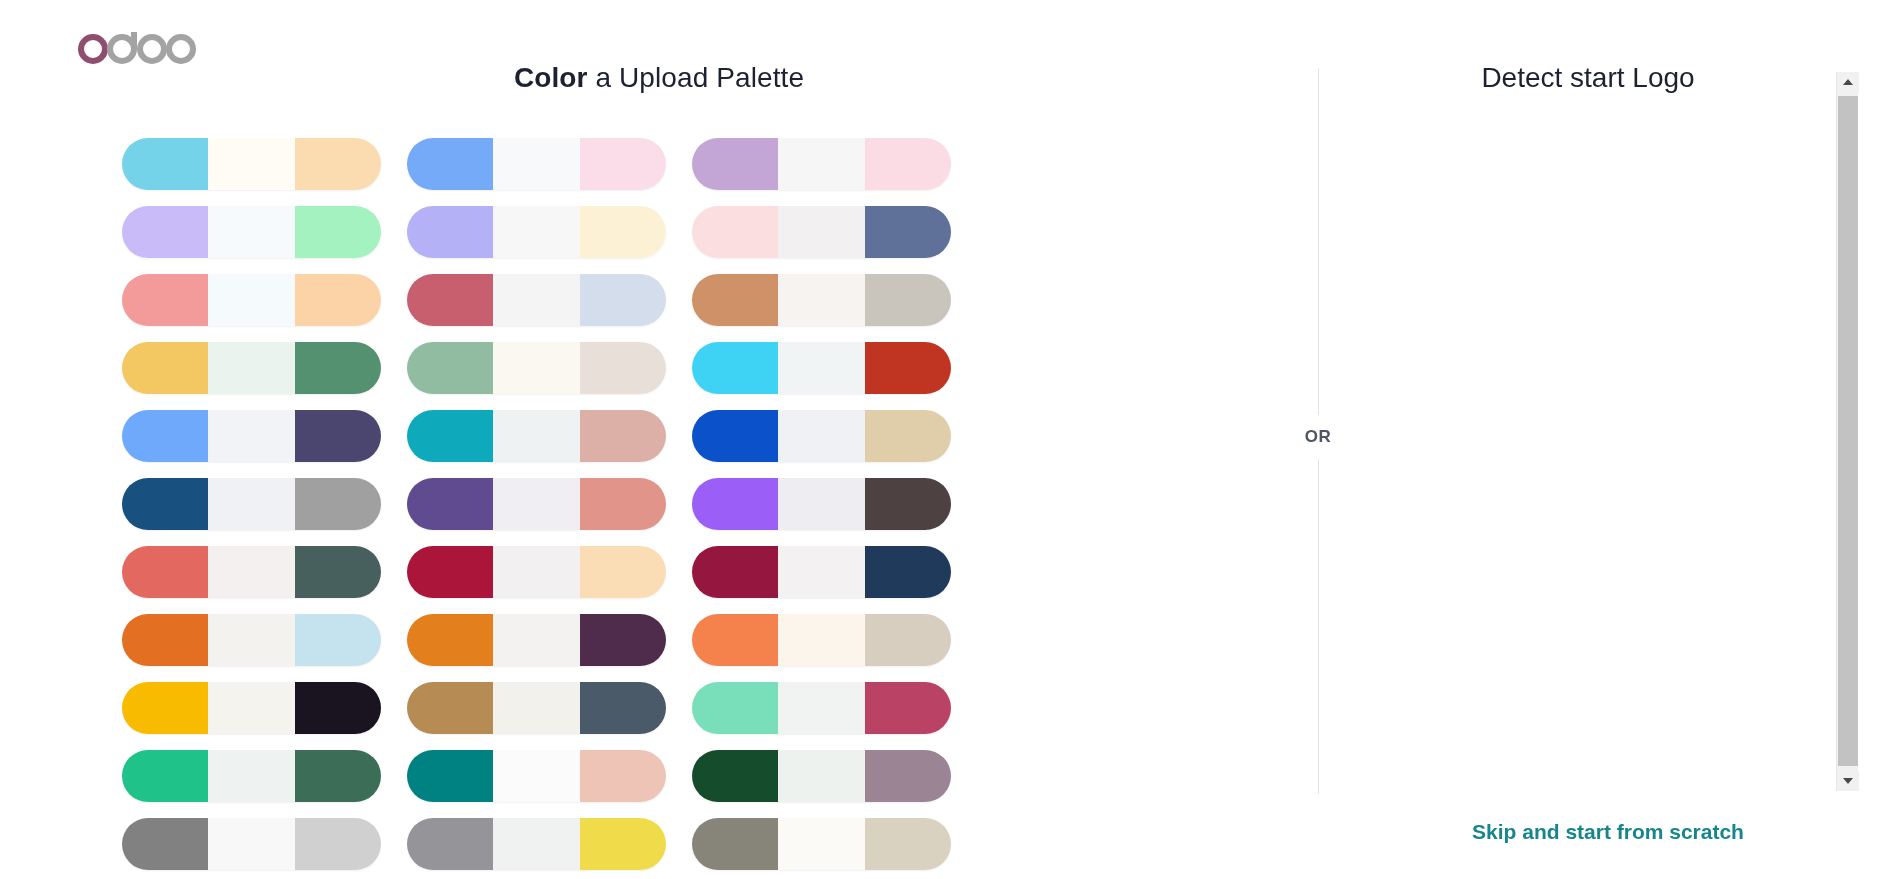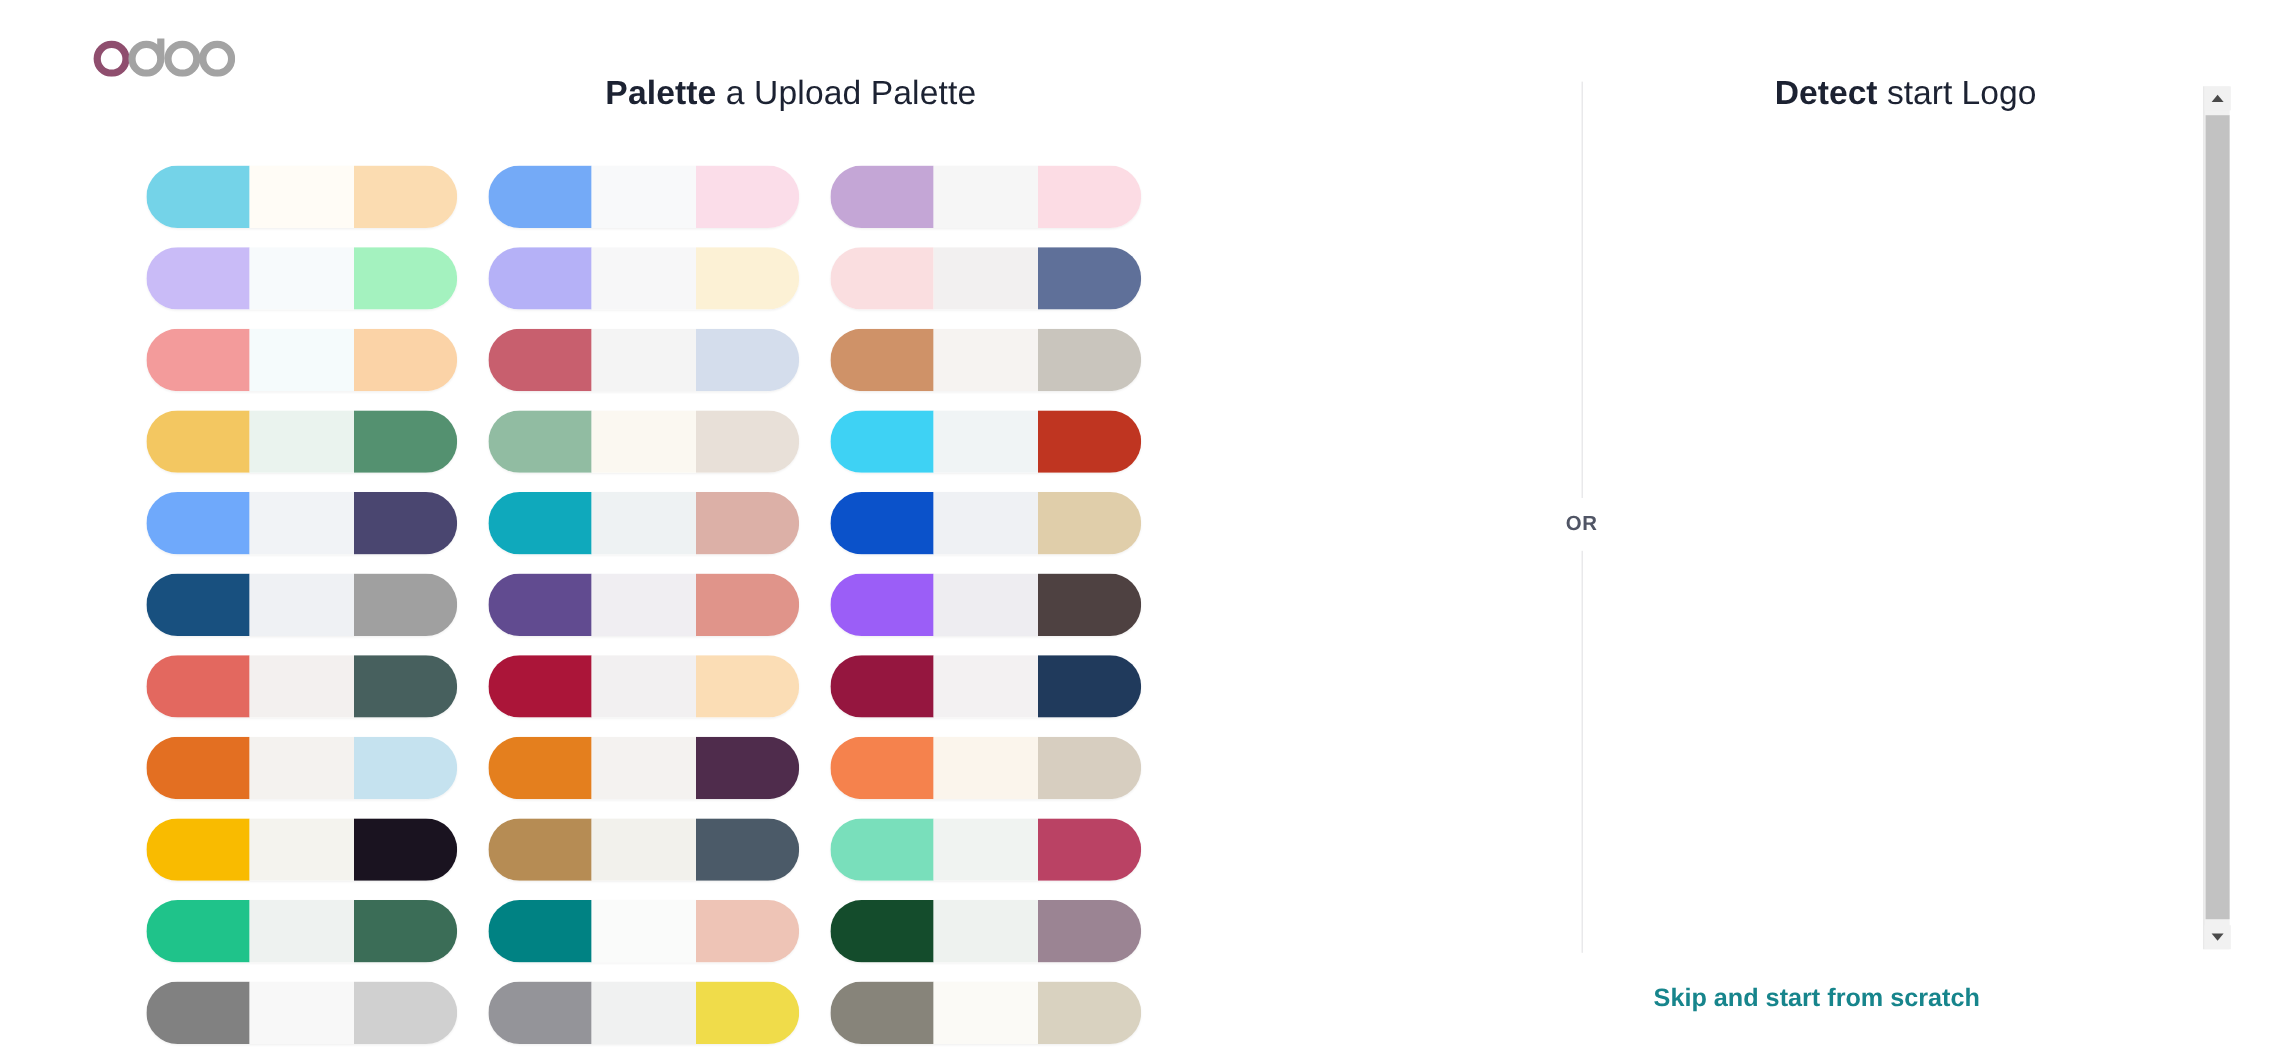--- a/index.html
+++ b/index.html
@@ -106,21 +106,21 @@
     position: absolute;
     left: 0;
     top: 62px;
     width: 540px;
     text-align: center;
     font-size: 28px;
     color: #1c2232;
     font-weight: 300;
     white-space: nowrap;
   }
-  .heading-right b { font-weight: 700; }
+  .heading-right b { font-weight: 400; }
 
   .upload-box {
     position: absolute;
     left: 74px;
     top: 152px;
     width: 430px;
     height: 613px;
     background: #f8f9fb;
     border: 1px solid #eceef1;
     display: flex;
@@ -135,21 +135,21 @@
     font-size: 23px;
     font-weight: 300;
     color: #33374a;
   }
 
   .skip-link {
     position: absolute;
     left: 60px;
     top: 820px;
     width: 460px;
-    text-align: left;
+    text-align: center;
     font-size: 21px;
     font-weight: 600;
     color: #17858c;
     text-decoration: none;
     cursor: pointer;
     white-space: nowrap;
   }
 
   
   .scrollbar {
@@ -203,21 +203,21 @@
       <circle cx="46" cy="19" r="12" fill="none" stroke="#a3a3a3" stroke-width="6"></circle>
       <path d="M58 19 a0 0 0 0 0 0 0" fill="none"></path>
       <line x1="58" y1="2" x2="58" y2="19" stroke="#a3a3a3" stroke-width="6"></line>
       <circle cx="76" cy="19" r="12" fill="none" stroke="#a3a3a3" stroke-width="6"></circle>
       <circle cx="105" cy="19" r="12" fill="none" stroke="#a3a3a3" stroke-width="6"></circle>
     </svg>
   </div>
 
   <div class="left-col">
     <div class="heading">
-      <b>Palette</b><span> a Upload Palette</span>
+      <b>Color</b><span> a Upload Palette</span>
     </div>
     <div class="palette-grid">
         <div class="palette">
           <div class="seg" style="background: rgb(116, 211, 232);"></div>
           <div class="seg" style="background: rgb(255, 252, 246);"></div>
           <div class="seg" style="background: rgb(251, 220, 177);"></div>
         </div>
         <div class="palette">
           <div class="seg" style="background: rgb(116, 170, 247);"></div>
           <div class="seg" style="background: rgb(248, 249, 250);"></div>

